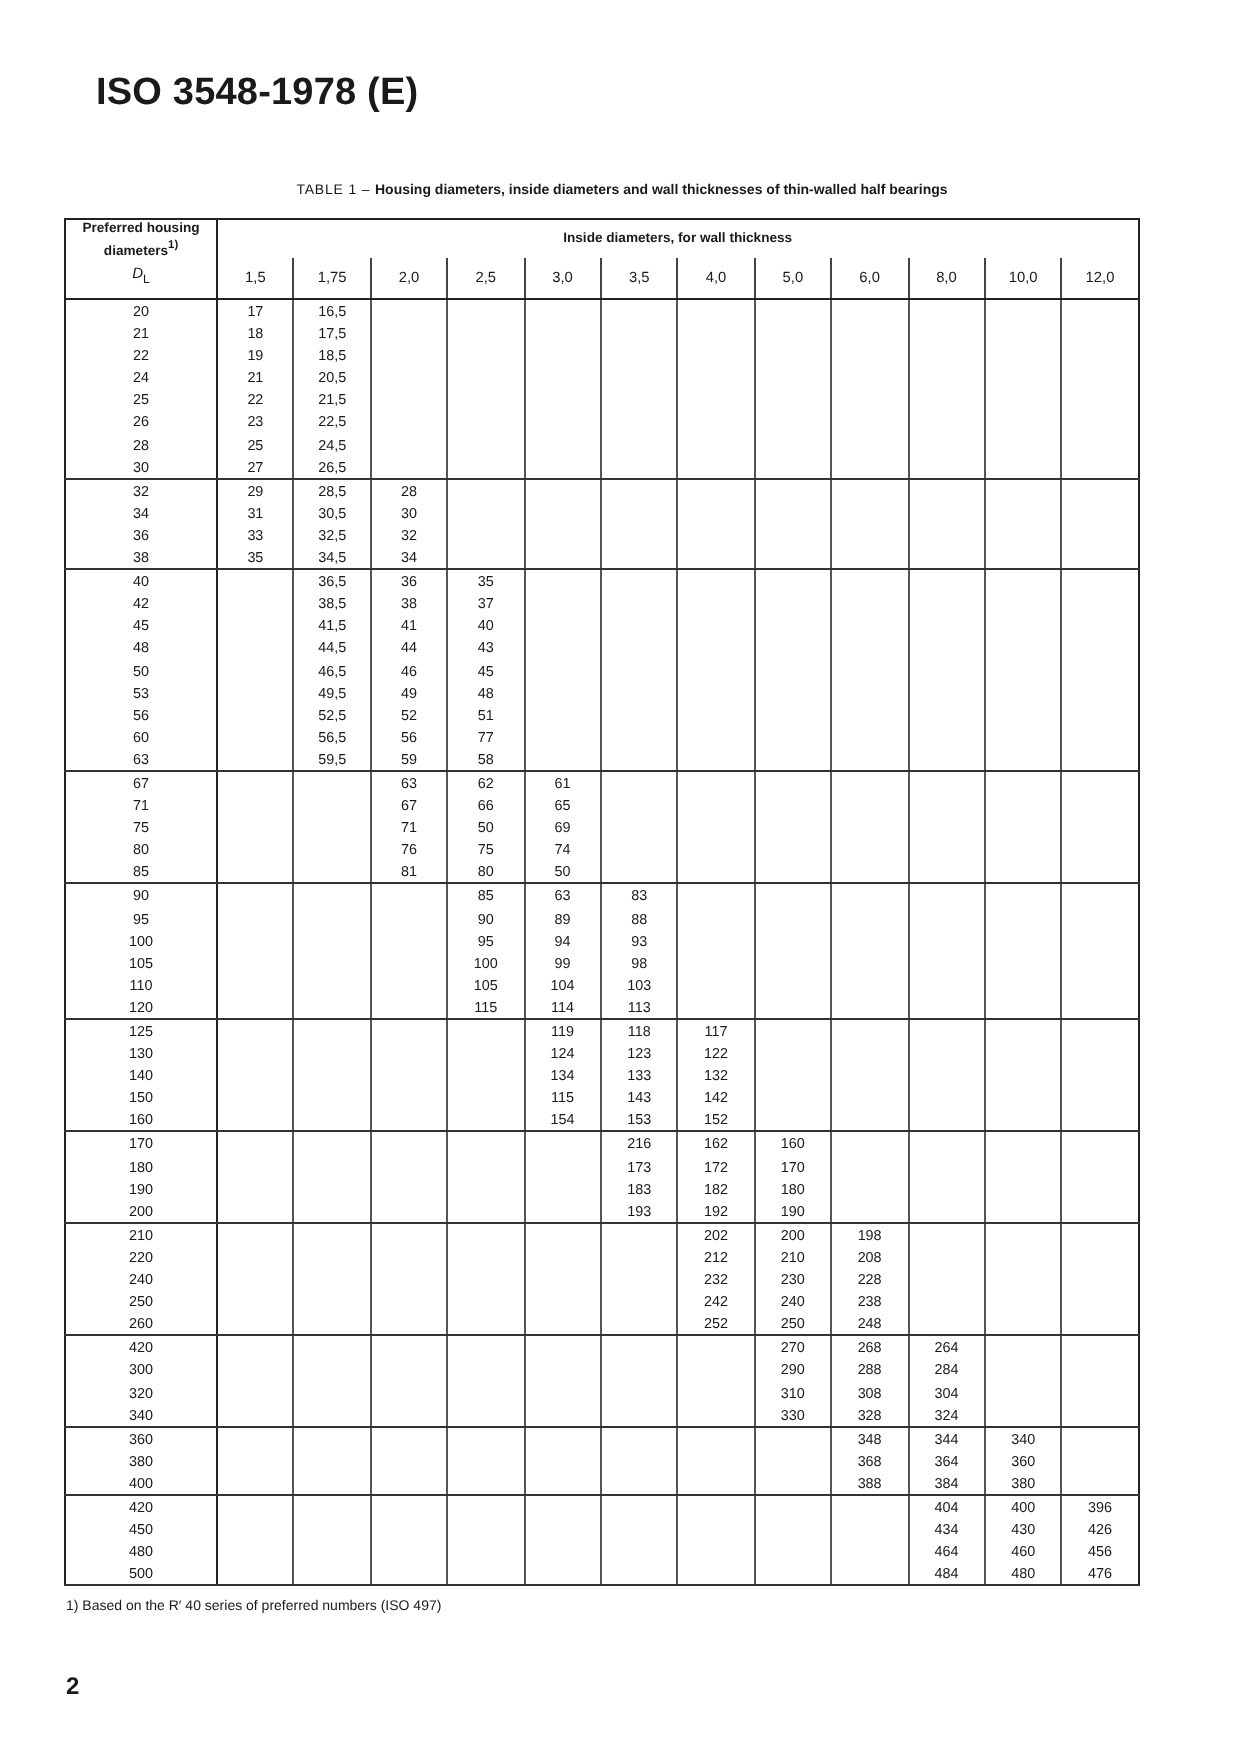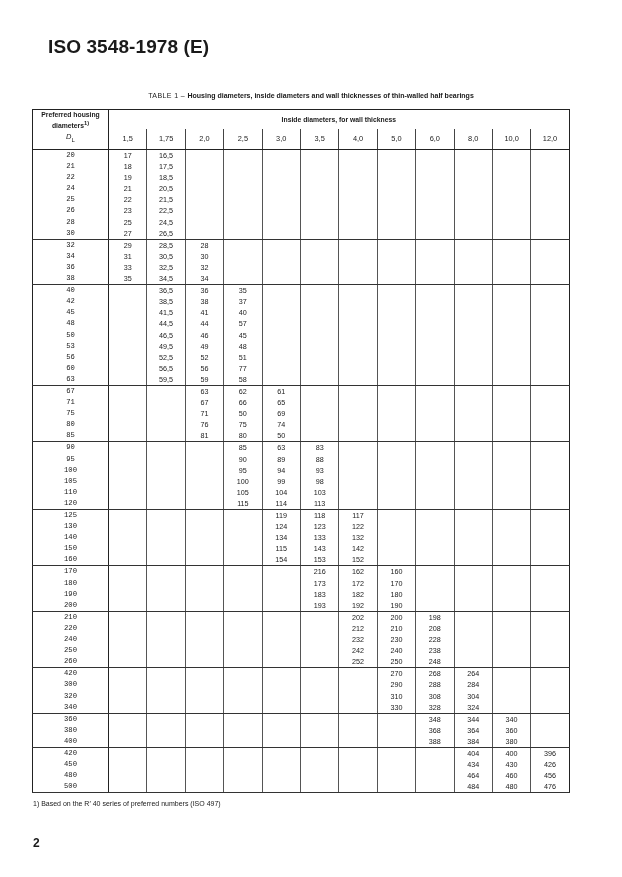--- a/index.html
+++ b/index.html
@@ -13,21 +13,21 @@
   table.t td, table.t th { padding:0; text-align:center; vertical-align:top; }
   table.t { border:1.6px solid #222; }
   .hcell { border-right:1.4px solid #222; border-bottom:1.6px solid #222; width:75px; font-weight:bold; font-size:6.8px; line-height:9px; }
   .hcell .dl { font-weight:normal; font-style:italic; display:block; margin-top:2px; font-size:7.5px; }
   .hcell .dl sub { font-style:normal; font-size:6px; }
   .span-h { font-weight:bold; font-size:6.8px; height:19px; line-height:19px; border-bottom:none; }
   .colh { width:37.4px; height:20px; line-height:20px; border-left:1px solid #444; border-bottom:1.6px solid #222; font-weight:normal; font-size:7.4px;margin-top:40px; }
   .colh.first { border-left:none; }
   td.c { border-left:1px solid #555; line-height:11.1px; padding-top:3px; padding-bottom:1px; }
   td.c.first { border-left:none;margin-left:24px; }
-  td.dcol { border-right:1.4px solid #222; line-height:11.1px; padding-top:3px; padding-bottom:1px;font-family:Liberation Mono, monospace; }
+  td.dcol { border-right:1.4px solid #222; line-height:11.1px; padding-top:3px; padding-bottom:1px; }
   tr.grp td { border-bottom:1.2px solid #333; }
   .cell-line { display:block; height:11.1px; }
   .foot { position:absolute; left:33px; top:800px; font-size:7px; }
   .pagenum { position:absolute; left:33px; top:836px; font-size:12px; font-weight:bold; }
 </style>
 </head>
 <body>
 
 <div class="doc-id">ISO 3548-1978 (E)</div>
 
@@ -315,21 +315,21 @@
           <span class="cell-line">46</span>
           <span class="cell-line">49</span>
           <span class="cell-line">52</span>
           <span class="cell-line">56</span>
           <span class="cell-line">59</span>
         </td>
         <td class="c">
           <span class="cell-line">35</span>
           <span class="cell-line">37</span>
           <span class="cell-line">40</span>
-          <span class="cell-line">57</span>
+          <span class="cell-line">43</span>
           <span class="cell-line">45</span>
           <span class="cell-line">48</span>
           <span class="cell-line">51</span>
           <span class="cell-line">77</span>
           <span class="cell-line">58</span>
         </td>
         <td class="c">
           <span class="cell-line"></span>
           <span class="cell-line"></span>
           <span class="cell-line"></span>

